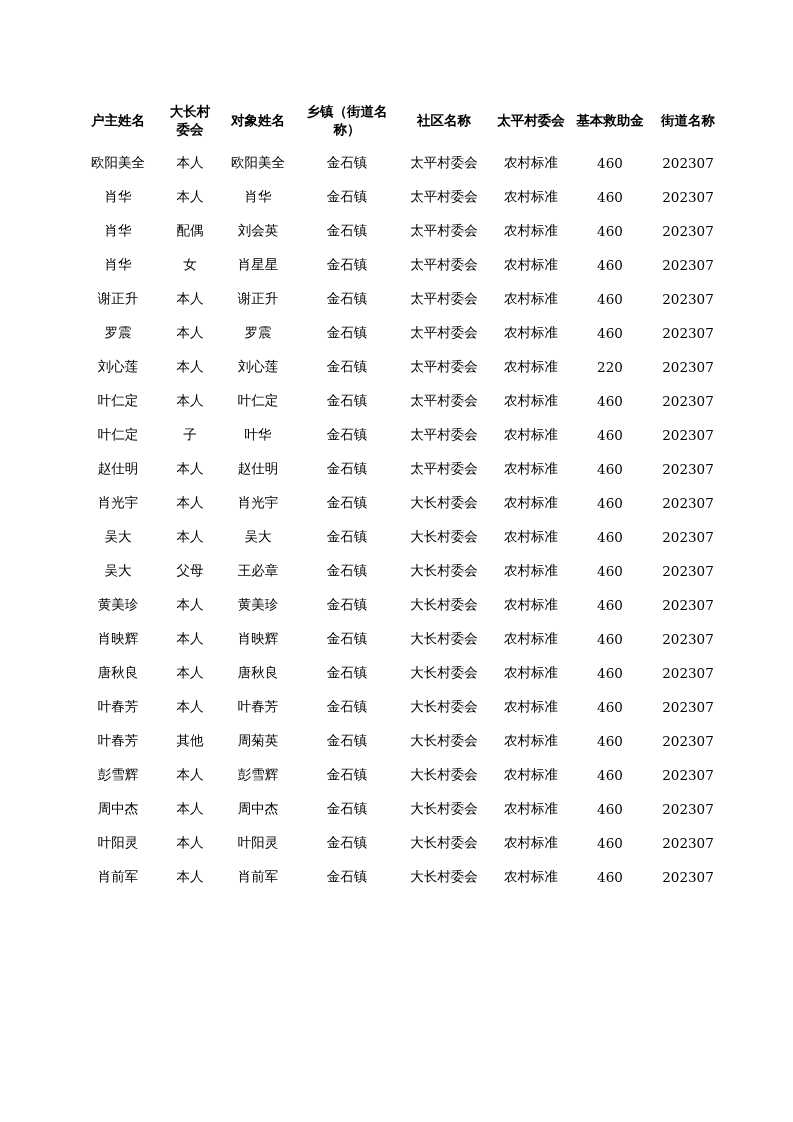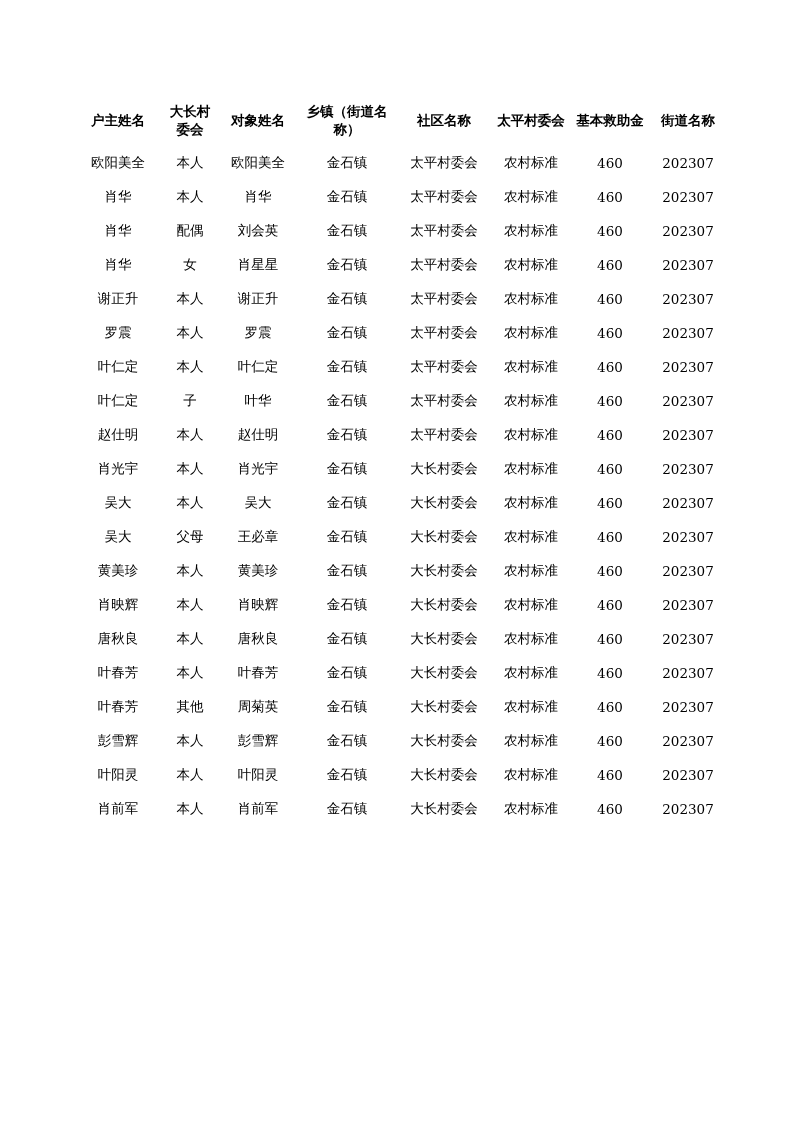--- a/index.html
+++ b/index.html
@@ -137,20 +137,30 @@
           <td>罗震</td>
           <td>本人</td>
           <td>罗震</td>
           <td>金石镇</td>
           <td>太平村委会</td>
           <td>农村标准</td>
           <td class="num">460</td>
           <td class="num">202307</td>
         </tr>
         <tr>
+          <td>刘心莲</td>
+          <td>本人</td>
+          <td>刘心莲</td>
+          <td>金石镇</td>
+          <td>太平村委会</td>
+          <td>农村标准</td>
+          <td class="num">220</td>
+          <td class="num">202307</td>
+        </tr>
+        <tr>
           <td>叶仁定</td>
           <td>本人</td>
           <td>叶仁定</td>
           <td>金石镇</td>
           <td>太平村委会</td>
           <td>农村标准</td>
           <td class="num">460</td>
           <td class="num">202307</td>
         </tr>
         <tr>
@@ -250,20 +260,30 @@
           <td>金石镇</td>
           <td>大长村委会</td>
           <td>农村标准</td>
           <td class="num">460</td>
           <td class="num">202307</td>
         </tr>
         <tr>
           <td>彭雪辉</td>
           <td>本人</td>
           <td>彭雪辉</td>
+          <td>金石镇</td>
+          <td>大长村委会</td>
+          <td>农村标准</td>
+          <td class="num">460</td>
+          <td class="num">202307</td>
+        </tr>
+        <tr>
+          <td>周中杰</td>
+          <td>本人</td>
+          <td>周中杰</td>
           <td>金石镇</td>
           <td>大长村委会</td>
           <td>农村标准</td>
           <td class="num">460</td>
           <td class="num">202307</td>
         </tr>
         <tr>
           <td>叶阳灵</td>
           <td>本人</td>
           <td>叶阳灵</td>

